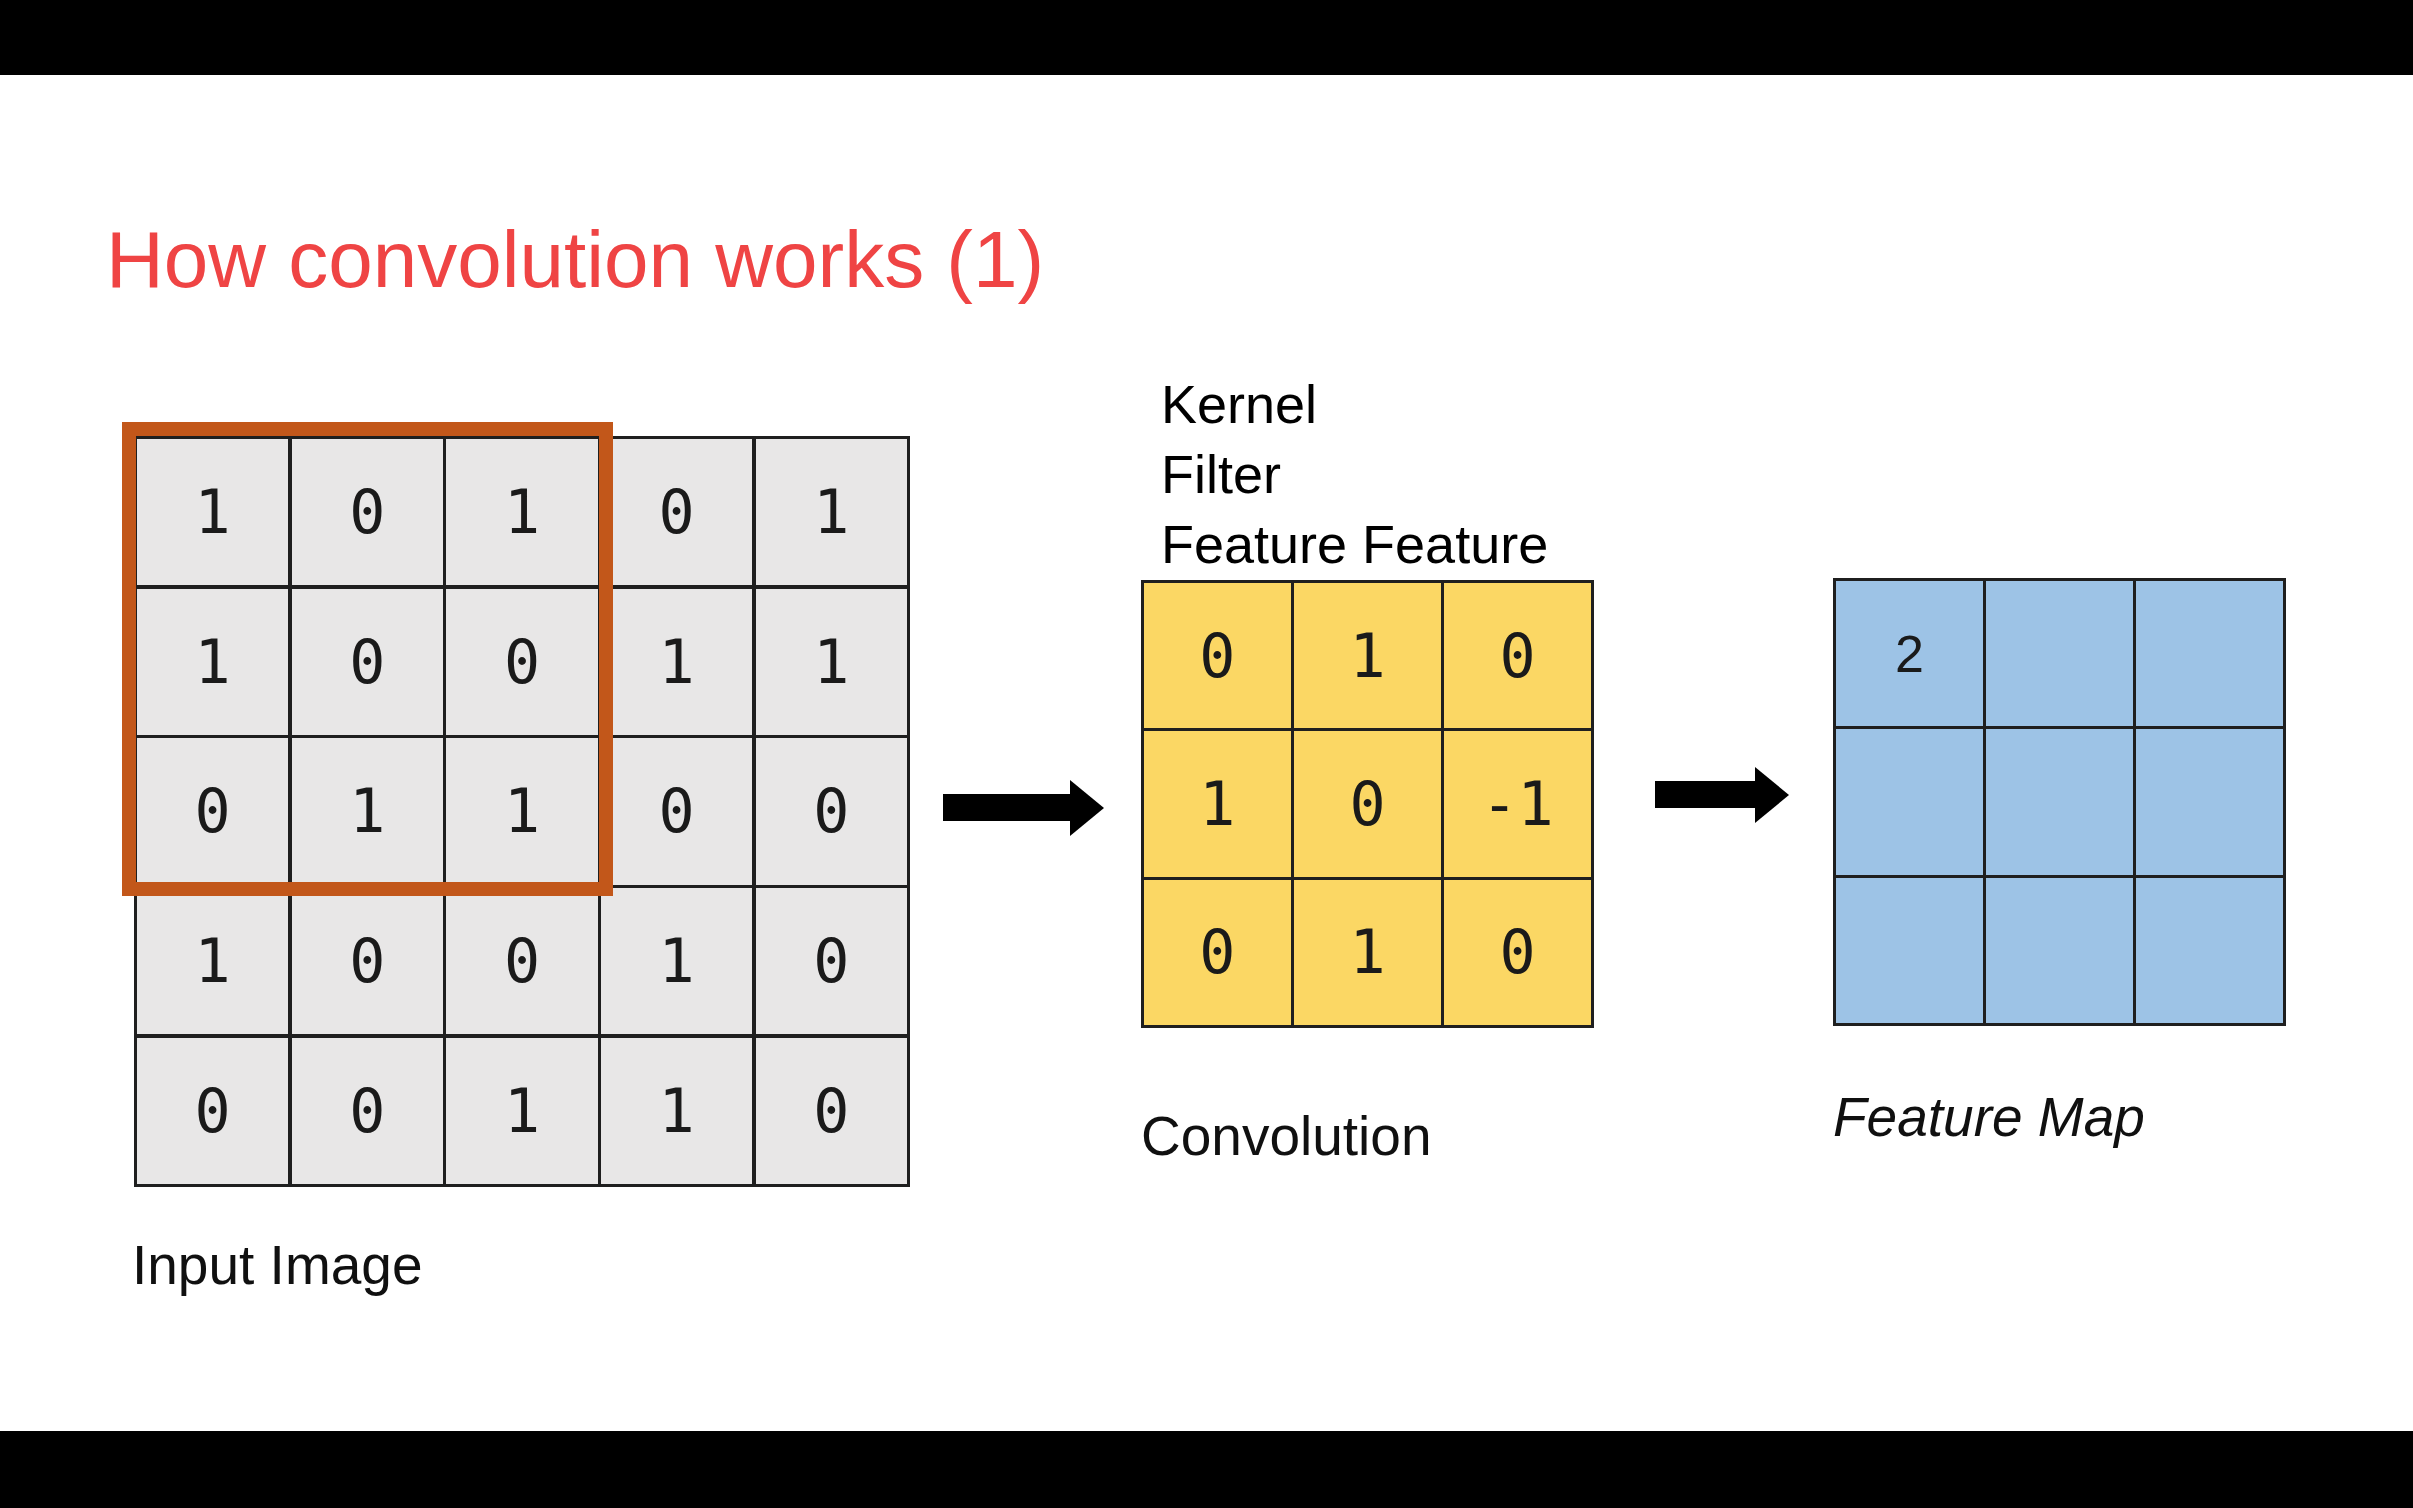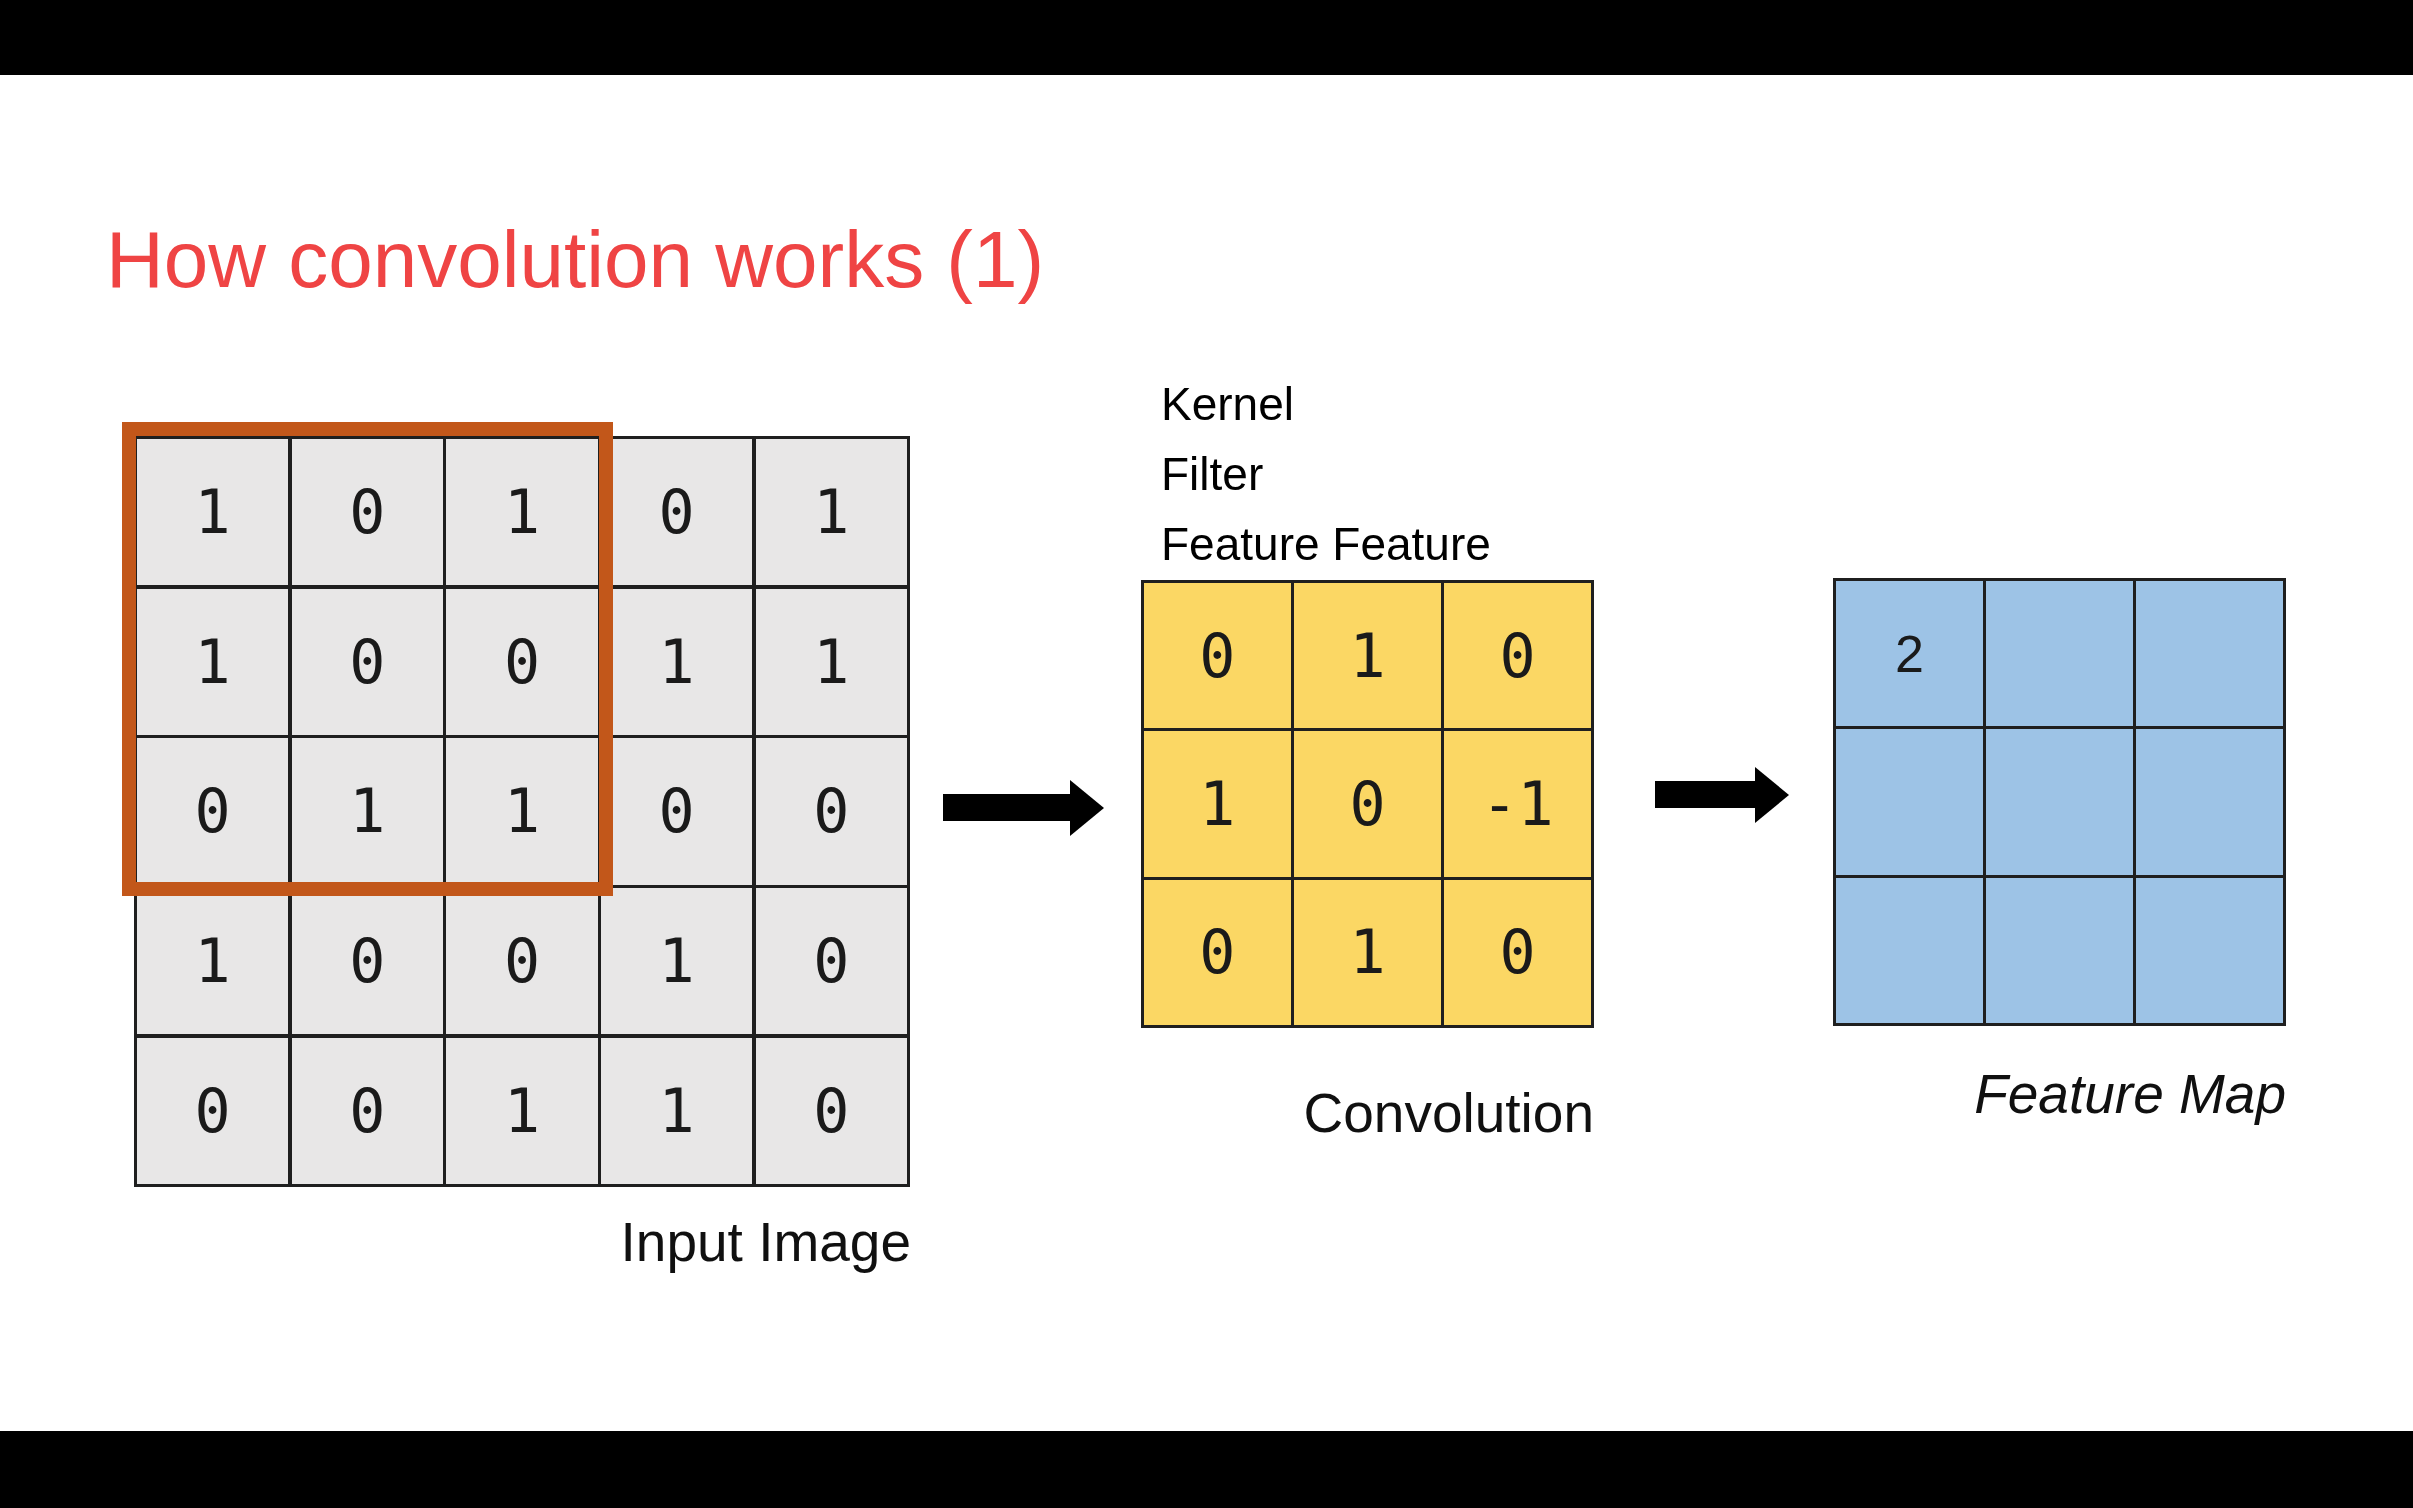--- a/index.html
+++ b/index.html
@@ -23,23 +23,23 @@
   .cell{display:flex;align-items:center;justify-content:center;
         font-family:"DejaVu Sans Mono",monospace;font-size:60px;color:#1a1a1a;}
   .input-grid .cell{background:var(--input-cell);}
   .kernel-grid .cell{background:var(--kernel-cell);}
   .feature-grid .cell{background:var(--feature-cell);
         font-family:"Liberation Sans",sans-serif;font-size:52px;}
 
   .highlight{position:absolute;left:122px;top:422px;width:491px;height:474px;
         border:14.2px solid var(--highlight);box-sizing:border-box;z-index:3;}
 
-  .kernel-labels{position:absolute;left:1161px;top:369px;font-size:46px;line-height:70px;color:#000;}
+  .kernel-labels{position:absolute;left:1161px;top:369px;font-size:54px;line-height:70px;color:#000;}
 
-  .caption{position:absolute;font-size:55px;color:#101010;text-align:right;}
+  .caption{position:absolute;font-size:55px;color:#101010;text-align:left;margin-top:23px;}
   .caption-convolution{left:1141px;top:1081px;width:453px;}
   .caption-feature{left:1833px;top:1062px;width:453px;font-style:italic;}
   .caption-input{left:132px;top:1207px;width:779px;line-height:70px;}
 
   .arrow{position:absolute;display:flex;align-items:center;}
   .arrow .shaft{height:27px;background:var(--arrow);flex:1;}
   .arrow .head{width:0;height:0;border-top:28.5px solid transparent;
         border-bottom:28.5px solid transparent;border-left:34px solid var(--arrow);}
   .arrow-1{left:943px;top:779px;width:161px;height:57px;}
   .arrow-2{left:1655px;top:766px;width:134px;height:57px;}

